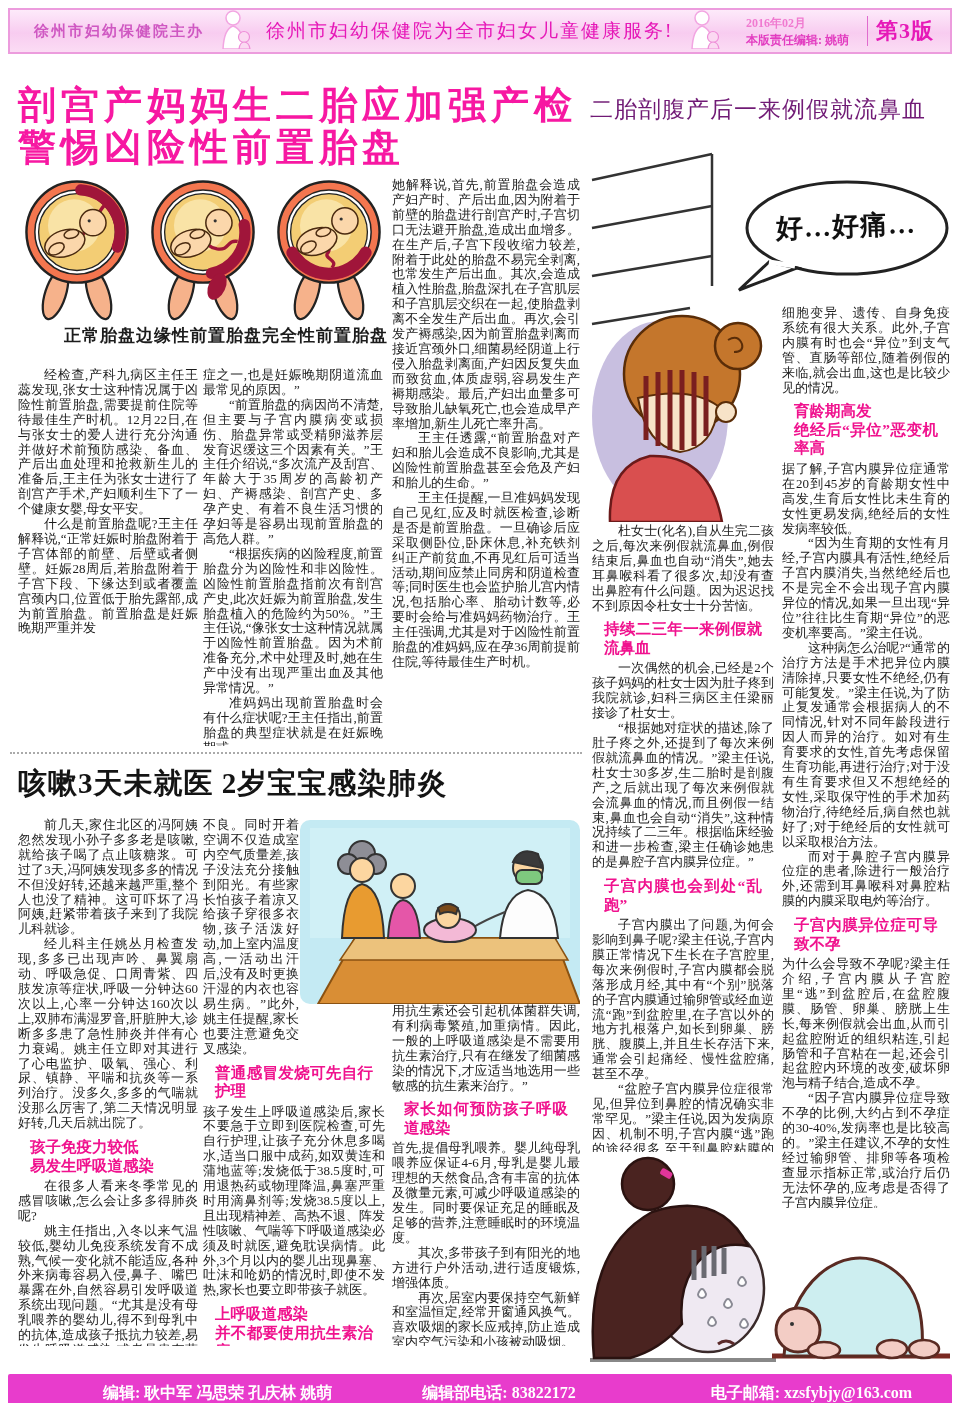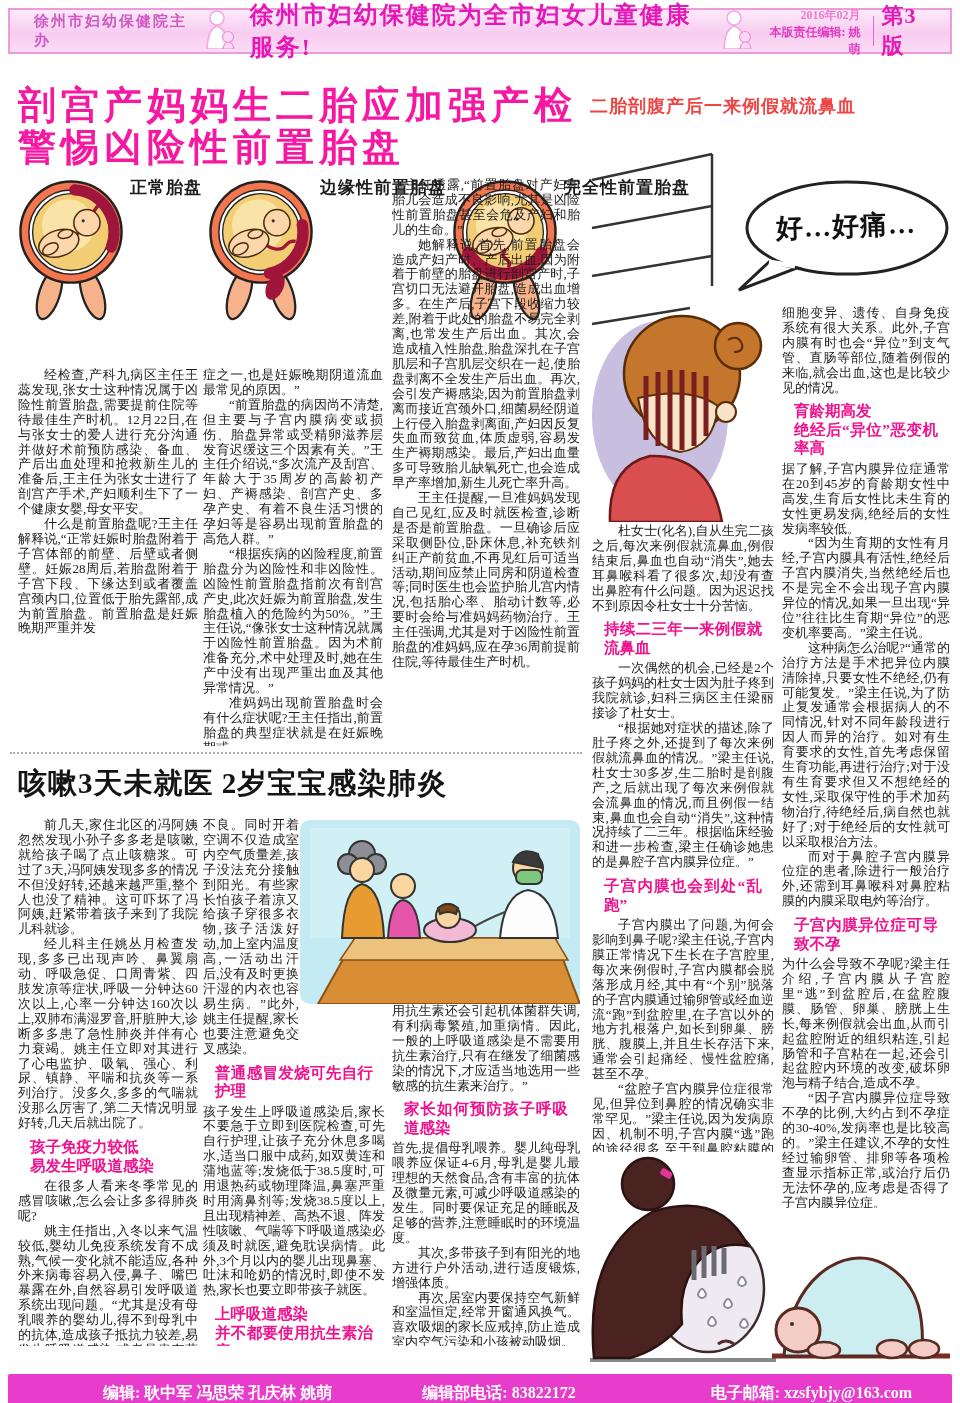--- a/index.html
+++ b/index.html
@@ -6,46 +6,46 @@
 html,body{background:#fff}
 .page{position:relative;width:960px;height:1403px;background:#fff;overflow:hidden;
   font-family:"Liberation Serif","DejaVu Serif",serif;color:#1c1c1c}
 .abs{position:absolute}
 
 
 .hdr{position:absolute;left:8px;top:8px;width:944px;height:46px;
   background:linear-gradient(#fdeafa,#f8ccf0 55%,#fbdcf4);
   border:2px solid #ec9cdd;border-radius:0;display:flex;align-items:center}
 .hdr-pub{margin-left:24px;font-size:15px;font-weight:bold;color:#cf58c2;letter-spacing:2px}
-.hdr-slogan{font-size:24px;font-weight:bold;color:#e619b8;letter-spacing:2px}
-.hdr-right{margin-left:auto;text-align:right;line-height:15px;margin-right:10px}
+.hdr-slogan{font-size:19px;font-weight:normal;color:#e619b8;letter-spacing:2px}
+.hdr-right{margin-left:auto;line-height:15px;margin-right:16px}
 .hdr-date{font-size:12px;color:#f07ad0;font-weight:bold}
 .hdr-editor{font-size:12px;color:#e23cc0;font-weight:bold}
 .hdr-div{width:0;border-left:1px solid #e06cce;height:30px;margin:0 8px 0 2px}
 .hdr-page{font-size:22px;font-weight:bold;color:#e619b8;margin-right:16px;letter-spacing:1px}
 .micon{margin:0 14px}
 
 
 .a1-title{position:absolute;left:18px;top:84px;color:#f718a2;font-weight:bold;
   font-size:38px;line-height:42px;letter-spacing:5px}
-.a2-title{position:absolute;left:590px;top:94px;width:362px;color:#ef4444;font-weight:bold;
-  font-size:18px;letter-spacing:1px;white-space:nowrap}
+.a2-title{position:absolute;left:590px;top:94px;width:362px;color:#701a75;font-weight:normal;
+  font-size:23px;letter-spacing:1px;white-space:nowrap}
 .a3-title{position:absolute;left:18px;top:764px;color:#141414;font-weight:bold;
   font-size:29px;letter-spacing:1px;white-space:nowrap}
 
 
 .col{position:absolute;font-size:13px;line-height:14.9px;text-align:justify;overflow:hidden}
 .col p{margin:0;text-indent:2em}
 .cont p:first-child{text-indent:0}
 .sub{color:#f0128e;font-weight:bold;font-size:15.5px;line-height:18.5px;margin:7px 12px 4px;
   white-space:pre-line}
 
 
 .figrow{position:absolute;left:12px;top:174px;width:376px;height:188px;display:flex}
-.figcell{flex:1;display:flex;flex-direction:row;align-items:flex-start}
+.figcell{flex:1;display:flex;flex-direction:column;align-items:flex-end}
 .figcap{font-weight:bold;font-size:17px;margin-top:2px;white-space:nowrap;letter-spacing:1px}
 
 .dotline{position:absolute;left:10px;top:752px;width:572px;border-top:2px dotted #aaa}
 
 
 .bubble{position:absolute;left:735px;top:176px;width:216px;height:120px}
 .bubble-txt{position:absolute;left:22px;top:32px;width:178px;text-align:center;
   font-size:27px;font-weight:bold;color:#111;transform:rotate(-2deg);letter-spacing:1px}
 
 
@@ -166,22 +166,22 @@
   <div class="col cont" style="left:203px;top:368px;width:180px;height:378px">
     <div class="paras cont">
         <p>症之一,也是妊娠晚期阴道流血最常见的原因。”</p>
         <p>“前置胎盘的病因尚不清楚,但主要与子宫内膜病变或损伤、胎盘异常或受精卵滋养层发育迟缓这三个因素有关。”王主任介绍说,“多次流产及刮宫、年龄大于35周岁的高龄初产妇、产褥感染、剖宫产史、多孕产史、有着不良生活习惯的孕妇等是容易出现前置胎盘的高危人群。”</p>
         <p>“根据疾病的凶险程度,前置胎盘分为凶险性和非凶险性。凶险性前置胎盘指前次有剖宫产史,此次妊娠为前置胎盘,发生胎盘植入的危险约为50%。”王主任说,“像张女士这种情况就属于凶险性前置胎盘。因为术前准备充分,术中处理及时,她在生产中没有出现严重出血及其他异常情况。”</p>
         <p>准妈妈出现前置胎盘时会有什么症状呢?王主任指出,前置胎盘的典型症状就是在妊娠晚期或</p>
       </div>
   </div>
   <div class="col cont" style="left:392px;top:178px;width:188px;height:568px">
     <div class="paras cont">
+        <p>她解释说,首先,前置胎盘会造成产妇产时、产后出血,因为附着于前壁的胎盘进行剖宫产时,子宫切口无法避开胎盘,造成出血增多。在生产后,子宫下段收缩力较差,附着于此处的胎盘不易完全剥离,也常发生产后出血。其次,会造成植入性胎盘,胎盘深扎在子宫肌层和子宫肌层交织在一起,使胎盘剥离不全发生产后出血。再次,会引发产褥感染,因为前置胎盘剥离而接近宫颈外口,细菌易经阴道上行侵入胎盘剥离面,产妇因反复失血而致贫血,体质虚弱,容易发生产褥期感染。最后,产妇出血量多可导致胎儿缺氧死亡,也会造成早产率增加,新生儿死亡率升高。</p>
         <p>王主任透露,“前置胎盘对产妇和胎儿会造成不良影响,尤其是凶险性前置胎盘甚至会危及产妇和胎儿的生命。”</p>
-        <p>她解释说,首先,前置胎盘会造成产妇产时、产后出血,因为附着于前壁的胎盘进行剖宫产时,子宫切口无法避开胎盘,造成出血增多。在生产后,子宫下段收缩力较差,附着于此处的胎盘不易完全剥离,也常发生产后出血。其次,会造成植入性胎盘,胎盘深扎在子宫肌层和子宫肌层交织在一起,使胎盘剥离不全发生产后出血。再次,会引发产褥感染,因为前置胎盘剥离而接近宫颈外口,细菌易经阴道上行侵入胎盘剥离面,产妇因反复失血而致贫血,体质虚弱,容易发生产褥期感染。最后,产妇出血量多可导致胎儿缺氧死亡,也会造成早产率增加,新生儿死亡率升高。</p>
         <p>王主任提醒,一旦准妈妈发现自己见红,应及时就医检查,诊断是否是前置胎盘。一旦确诊后应采取侧卧位,卧床休息,补充铁剂纠正产前贫血,不再见红后可适当活动,期间应禁止同房和阴道检查等;同时医生也会监护胎儿宫内情况,包括胎心率、胎动计数等,必要时会给与准妈妈药物治疗。王主任强调,尤其是对于凶险性前置胎盘的准妈妈,应在孕36周前提前住院,等待最佳生产时机。</p>
       </div>
   </div>
 
   <div class="dotline"></div>
 
   <div class="a3-title">咳嗽3天未就医 2岁宝宝感染肺炎</div>
 
   <div class="col" style="left:18px;top:818px;width:180px;height:528px">
     <div class="paras">

